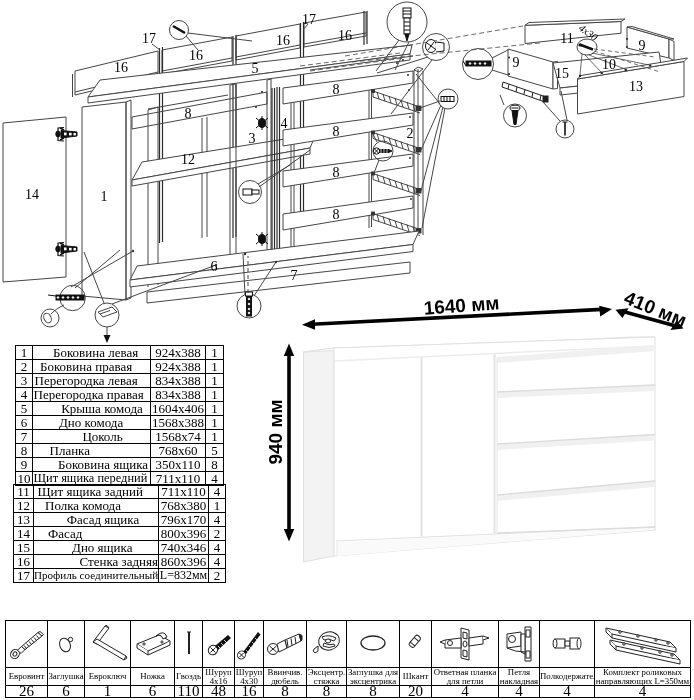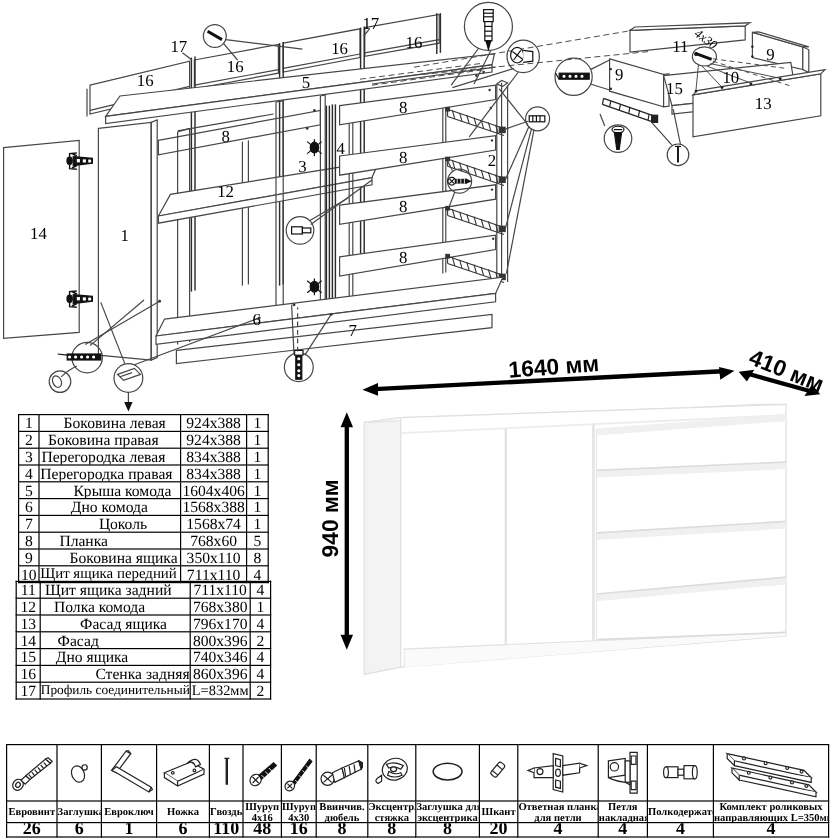--- a/index.html
+++ b/index.html
@@ -4,21 +4,21 @@
 <style>
   html,body{margin:0;padding:0;background:#fff;}
   #page{position:relative;width:694px;height:700px;overflow:hidden;background:#fff;
         font-family:"Liberation Serif",serif;}
   svg.main{position:absolute;left:0;top:0;}
   td svg{display:block;margin:0 auto;}
   table.parts{position:absolute;border-collapse:collapse;table-layout:fixed;}
   table.parts td{border:1px solid #000;padding:0;font-family:"Liberation Serif",serif;
       font-size:13px;line-height:13px;color:#000;text-align:center;vertical-align:middle;
       overflow:hidden;white-space:nowrap;}
-  .hw{position:absolute;border-collapse:collapse;table-layout:fixed;font-weight:bold;}
+  .hw{position:absolute;border-collapse:collapse;table-layout:fixed;}
   .hw td{border:1px solid #000;padding:0;font-family:"Liberation Serif",serif;color:#000;
       text-align:center;vertical-align:middle;overflow:hidden;}
   .hw .lbl td{font-size:8.8px;line-height:8.3px;height:17px;white-space:nowrap;}
   .hw .num td{font-size:15px;line-height:11px;height:11px;}
   .hw .ico td{height:46px;}
   #hwtitle{position:absolute;left:0;top:600px;width:610px;text-align:center;
       font-family:"Liberation Serif",serif;font-size:16px;color:#000;}
 </style>
 </head>
 <body>
@@ -533,21 +533,21 @@
           <td>4</td>
         </tr>
 <tr>
           <td>14</td>
           <td style="text-align:left;padding-left:14px">Фасад</td>
           <td>800х396</td>
           <td>2</td>
         </tr>
 <tr>
           <td>15</td>
-          <td style="text-align:left;padding-left:12.5px">Дно ящика</td>
+          <td style="text-align:center;padding-left:12.5px">Дно ящика</td>
           <td>740х346</td>
           <td>4</td>
         </tr>
 <tr>
           <td>16</td>
           <td style="text-align:right;padding-left:9px">Стенка задняя</td>
           <td>860х396</td>
           <td>4</td>
         </tr>
 <tr>

